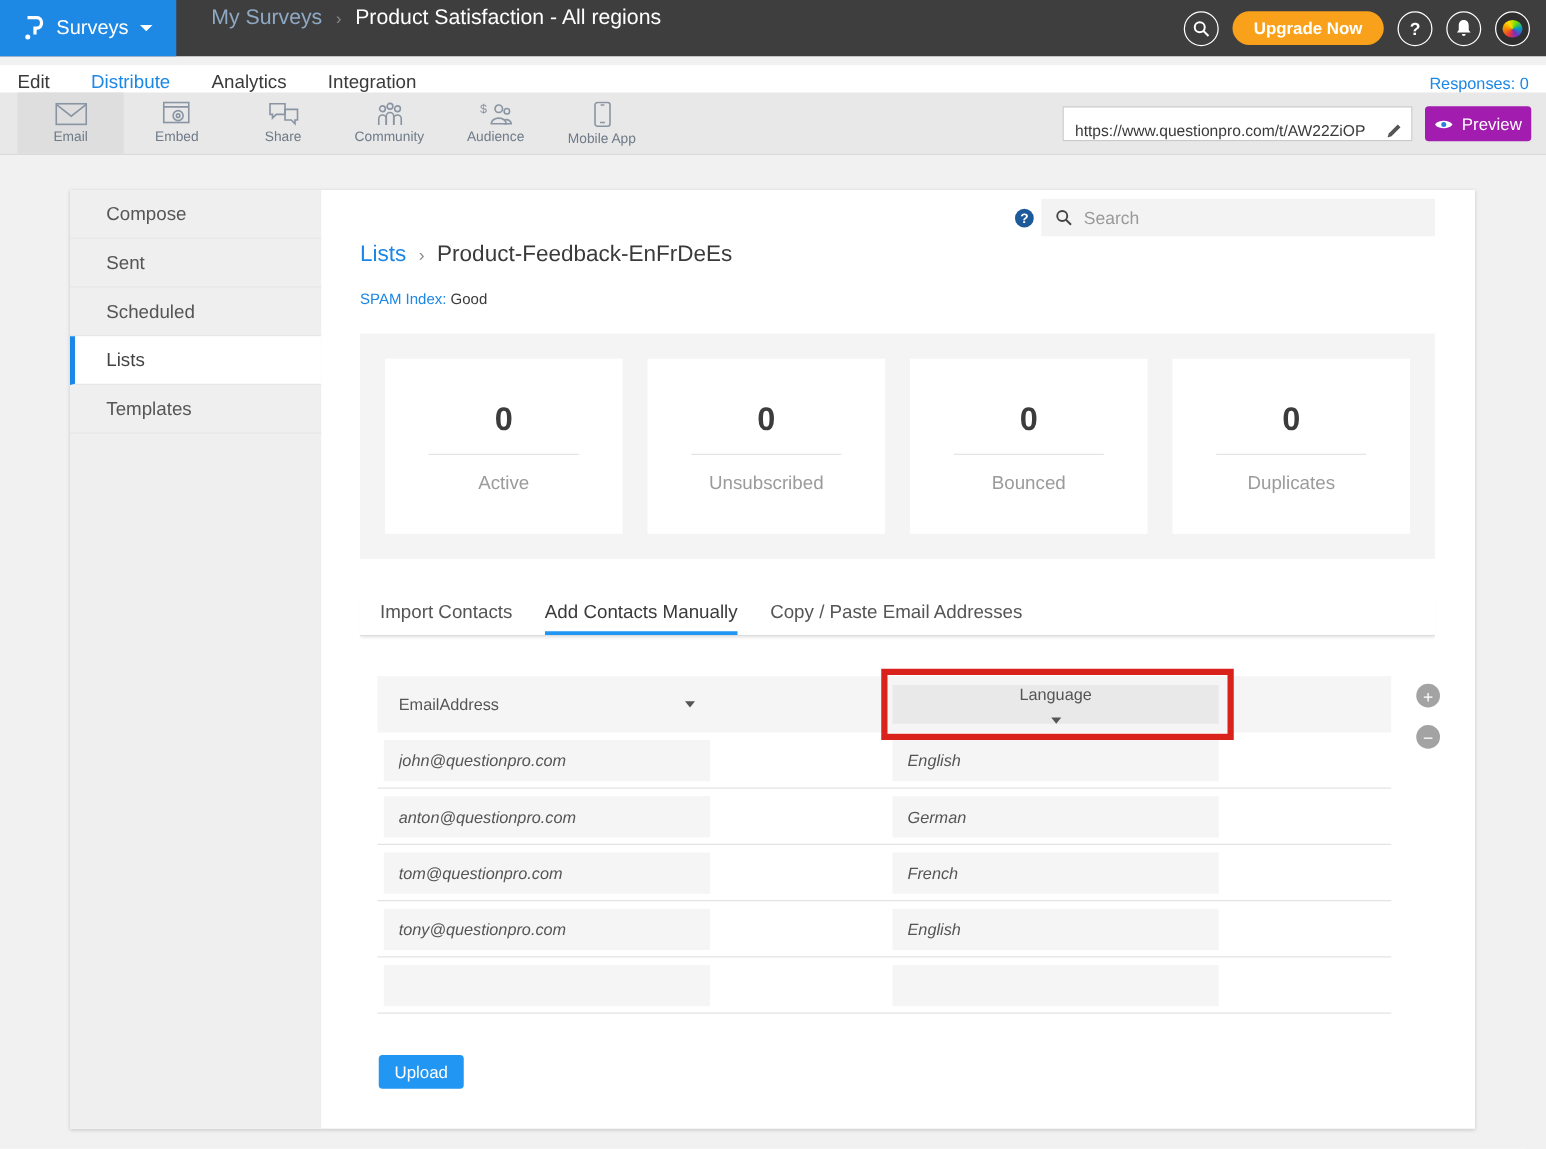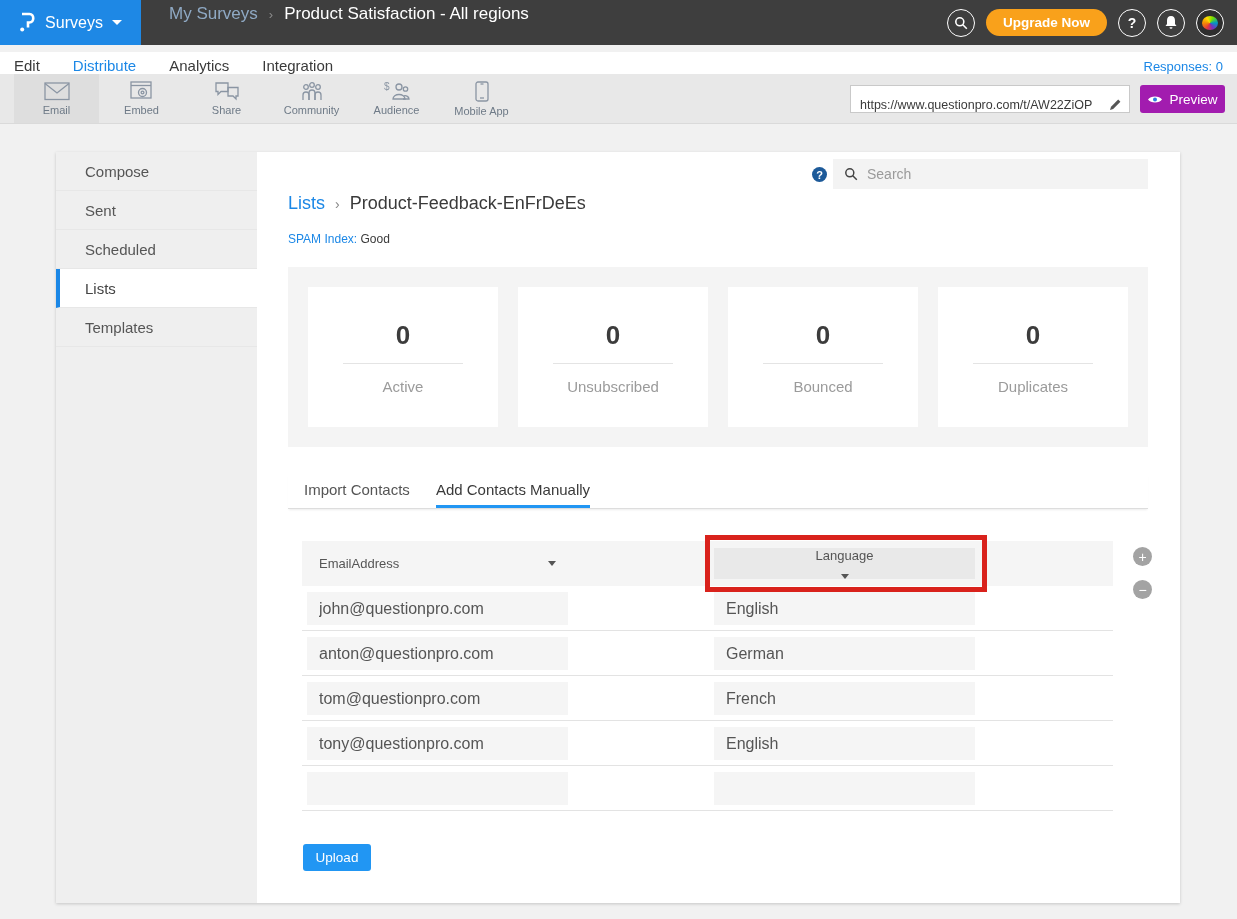--- a/index.html
+++ b/index.html
@@ -102,21 +102,21 @@
   .col-select { position:absolute; display:flex; align-items:center; justify-content:space-between;
     font-size:13px; color:#555; cursor:pointer; padding:0 12px; }
   .email-select { left:5px; top:6px; width:261px; height:33px; }
   .lang-select { left:412px; top:7px; width:261px; height:31px; background:#e9e9e9;flex-direction:column; }
   .sel-caret { width:0; height:0; border-left:4px solid transparent; border-right:4px solid transparent; border-top:5px solid #555; }
   .red-highlight { position:absolute; left:403px; top:-6px; width:282px; height:57px;
     border:5px solid #d9221c; pointer-events:none; }
 
   .row { height:45px; border-bottom:1px solid #e3e3e3; position:relative; }
   .cell-input { position:absolute; top:6px; height:33px; background:#f5f5f5; border:none; outline:none;
-    font-size:16px; color:#555; padding:0 12px; font-family:inherit; }
+    font-size:13px; color:#555; padding:0 12px; font-family:inherit;font-style:italic; }
   .cell-email { left:5px; width:261px; }
   .cell-lang { left:412px; width:261px; }
 
   .round-gray { position:absolute; width:19px; height:19px; border-radius:50%; background:#a3a3a3;
     border:none; color:#fff; font-size:14px; line-height:1; cursor:pointer;
     display:flex; align-items:center; justify-content:center; padding:0; }
   .add-row-btn { left:876px; top:395px; }
   .remove-row-btn { left:876px; top:428px; }
 
   .upload-btn { position:absolute; left:46px; top:692px; width:68px; height:27px; background:#2196f3;
@@ -317,20 +317,21 @@
       <div class="stat-card">
         <div class="stat-value">0</div>
         <div class="stat-divider"></div>
         <div class="stat-label">Duplicates</div>
       </div>
     </div>
 
     <div class="tabs">
       <div class="tab">Import Contacts</div>
       <div class="tab active">Add Contacts Manually</div>
+      <div class="tab">Copy / Paste Email Addresses</div>
     </div>
 
     <div class="contacts-table">
       <div class="header-band">
         <div class="col-select email-select">
           <span>EmailAddress</span>
           <span class="sel-caret"></span>
         </div>
         <div class="col-select lang-select">
           <span>Language</span>

